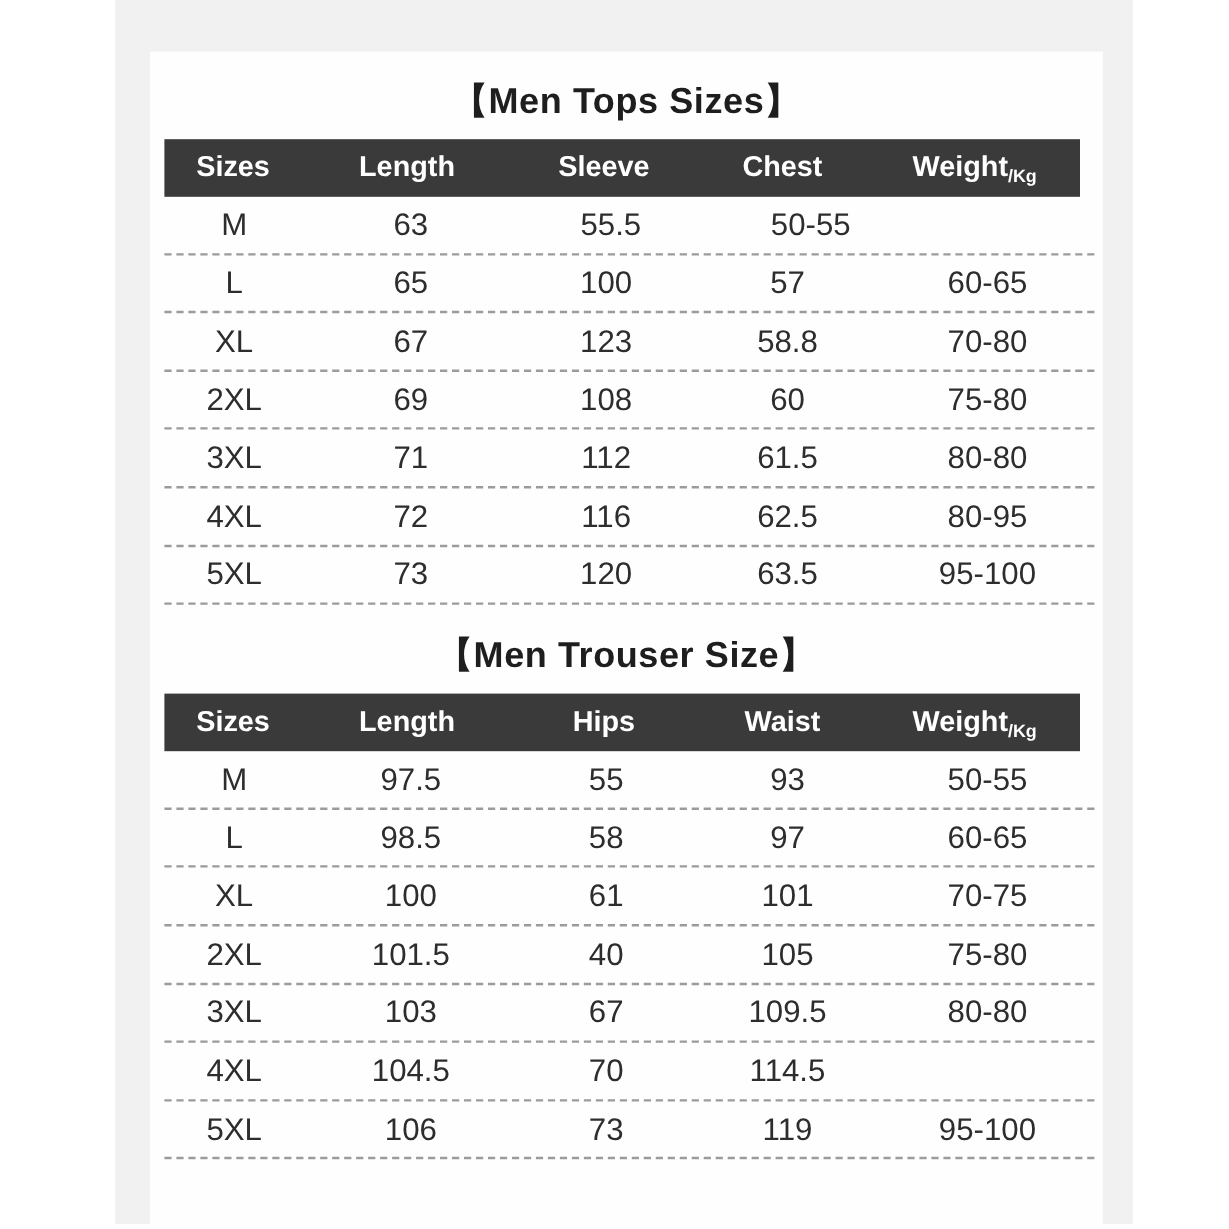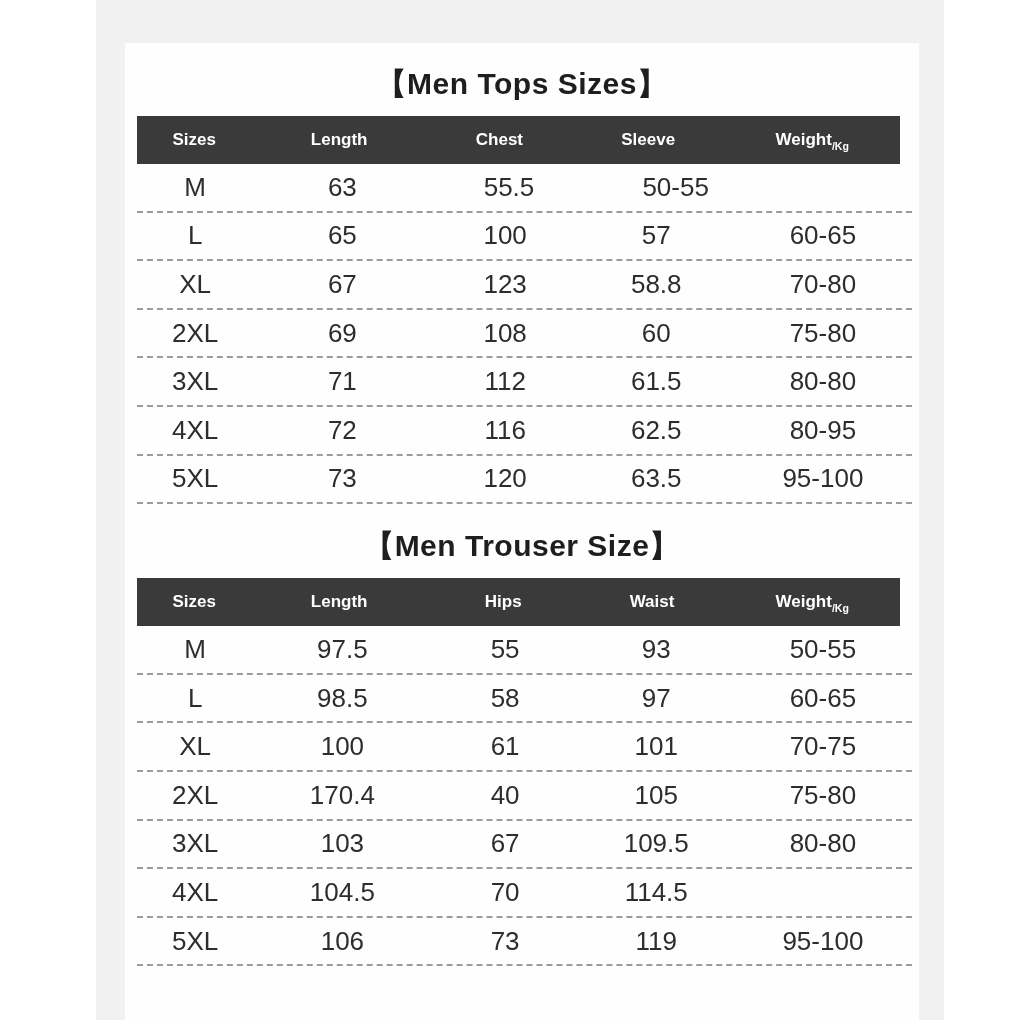--- a/index.html
+++ b/index.html
@@ -36,21 +36,21 @@
     font-size: 30px; font-weight: bold;
     color: #1e1e1e;
     letter-spacing: 0.5px;
   }
   .size-table .thead {
     display: flex; align-items: center;
     height: 48px;
     margin: 0 19px 0 12px;
     background: var(--header-bg);
     color: var(--header-text);
-    font-weight: bold; font-size: 17px;
+    font-weight: bold; font-size: 24px;
   }
   .row {
     display: flex; align-items: center;
     height: 48.6px;
     margin: 0 7px 0 12px;
     border-bottom: 2px dashed var(--divider);
     font-size: 26px;
     color: var(--body-text);
   }
   .cell { text-align: center; }
@@ -71,22 +71,22 @@
 
 <div class="page">
   <div class="photo-bg">
     <div class="card">
 
       <section class="size-table sect-1">
         <h2 class="table-title">【Men Tops Sizes】</h2>
         <div class="thead">
             <span class="cell c0">Sizes</span>
             <span class="cell c1">Length</span>
+            <span class="cell c3">Sleeve</span>
             <span class="cell c2">Chest</span>
-            <span class="cell c3">Sleeve</span>
             <span class="cell c4"><span>Weight</span><span class="unit">/Kg</span></span>
           </div>
         <div class="tbody">
             <div class="row">
               <span class="cell c0">M</span>
               <span class="cell c1">63</span>
               <span class="cell c3">55.5</span>
               <span class="cell c4">50-55</span>
             </div>
             <div class="row">
@@ -160,21 +160,21 @@
             </div>
             <div class="row">
               <span class="cell c0">XL</span>
               <span class="cell c1">100</span>
               <span class="cell c2">61</span>
               <span class="cell c3">101</span>
               <span class="cell c4">70-75</span>
             </div>
             <div class="row">
               <span class="cell c0">2XL</span>
-              <span class="cell c1">170.4</span>
+              <span class="cell c1">101.5</span>
               <span class="cell c2">40</span>
               <span class="cell c3">105</span>
               <span class="cell c4">75-80</span>
             </div>
             <div class="row">
               <span class="cell c0">3XL</span>
               <span class="cell c1">103</span>
               <span class="cell c2">67</span>
               <span class="cell c3">109.5</span>
               <span class="cell c4">80-80</span>

